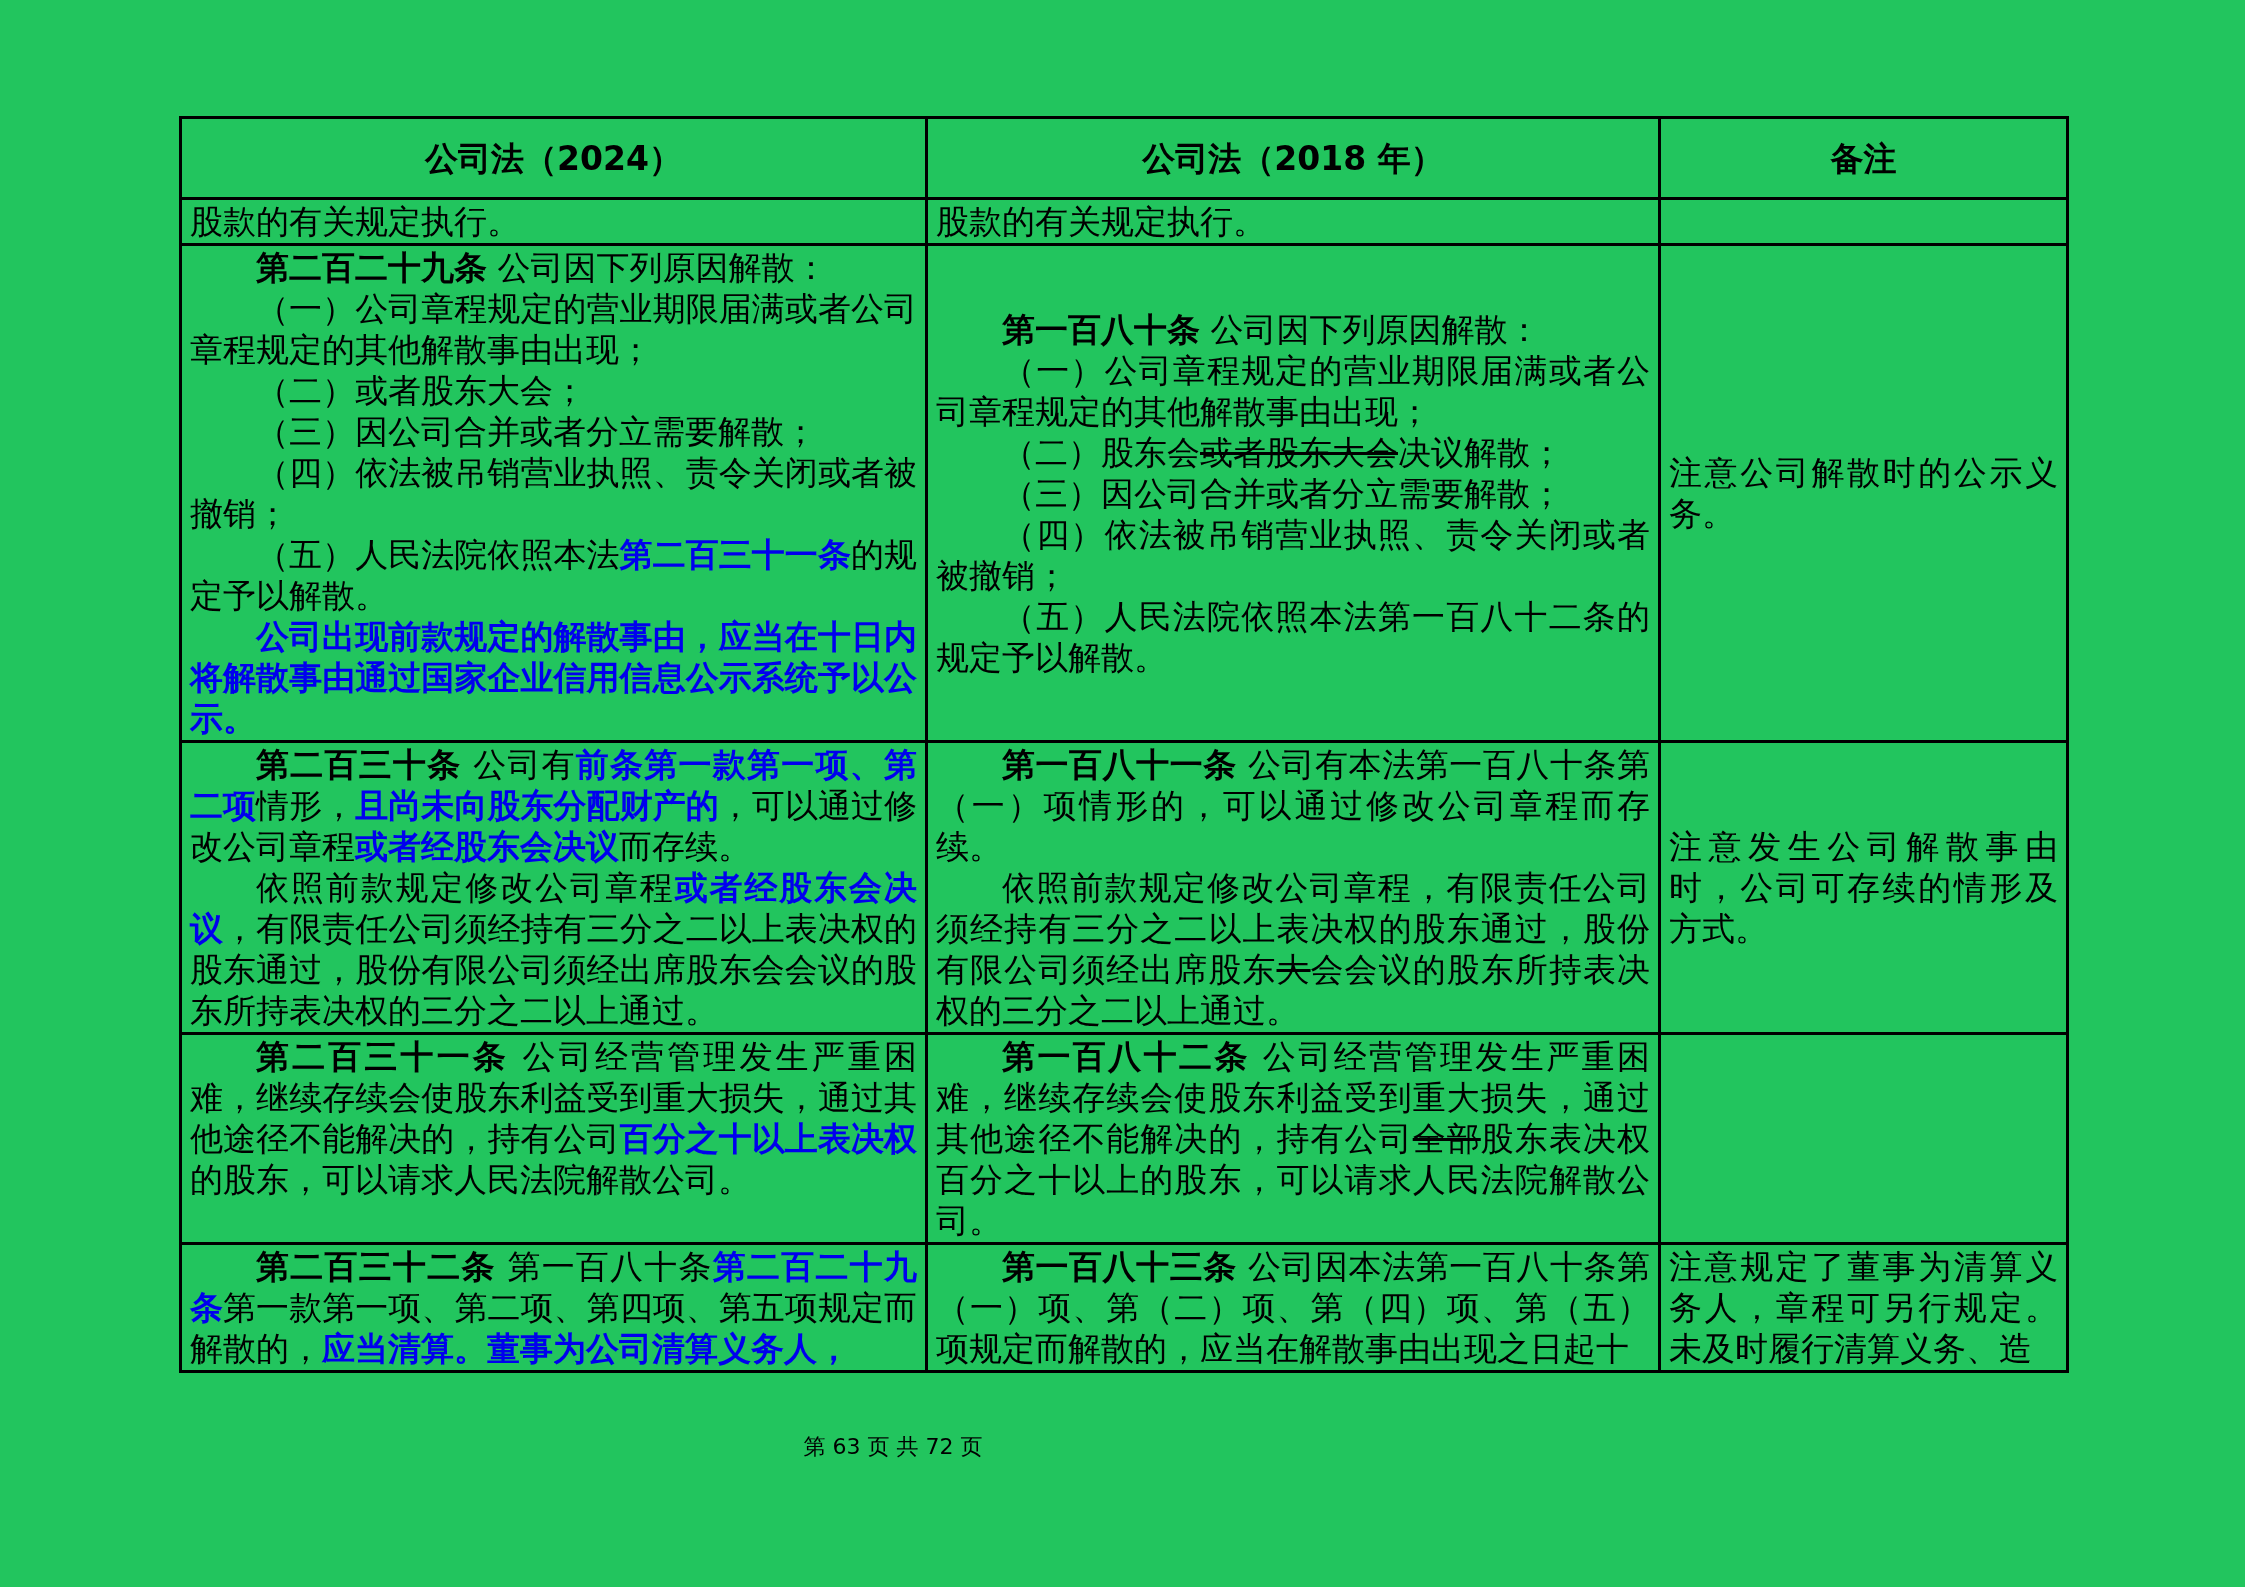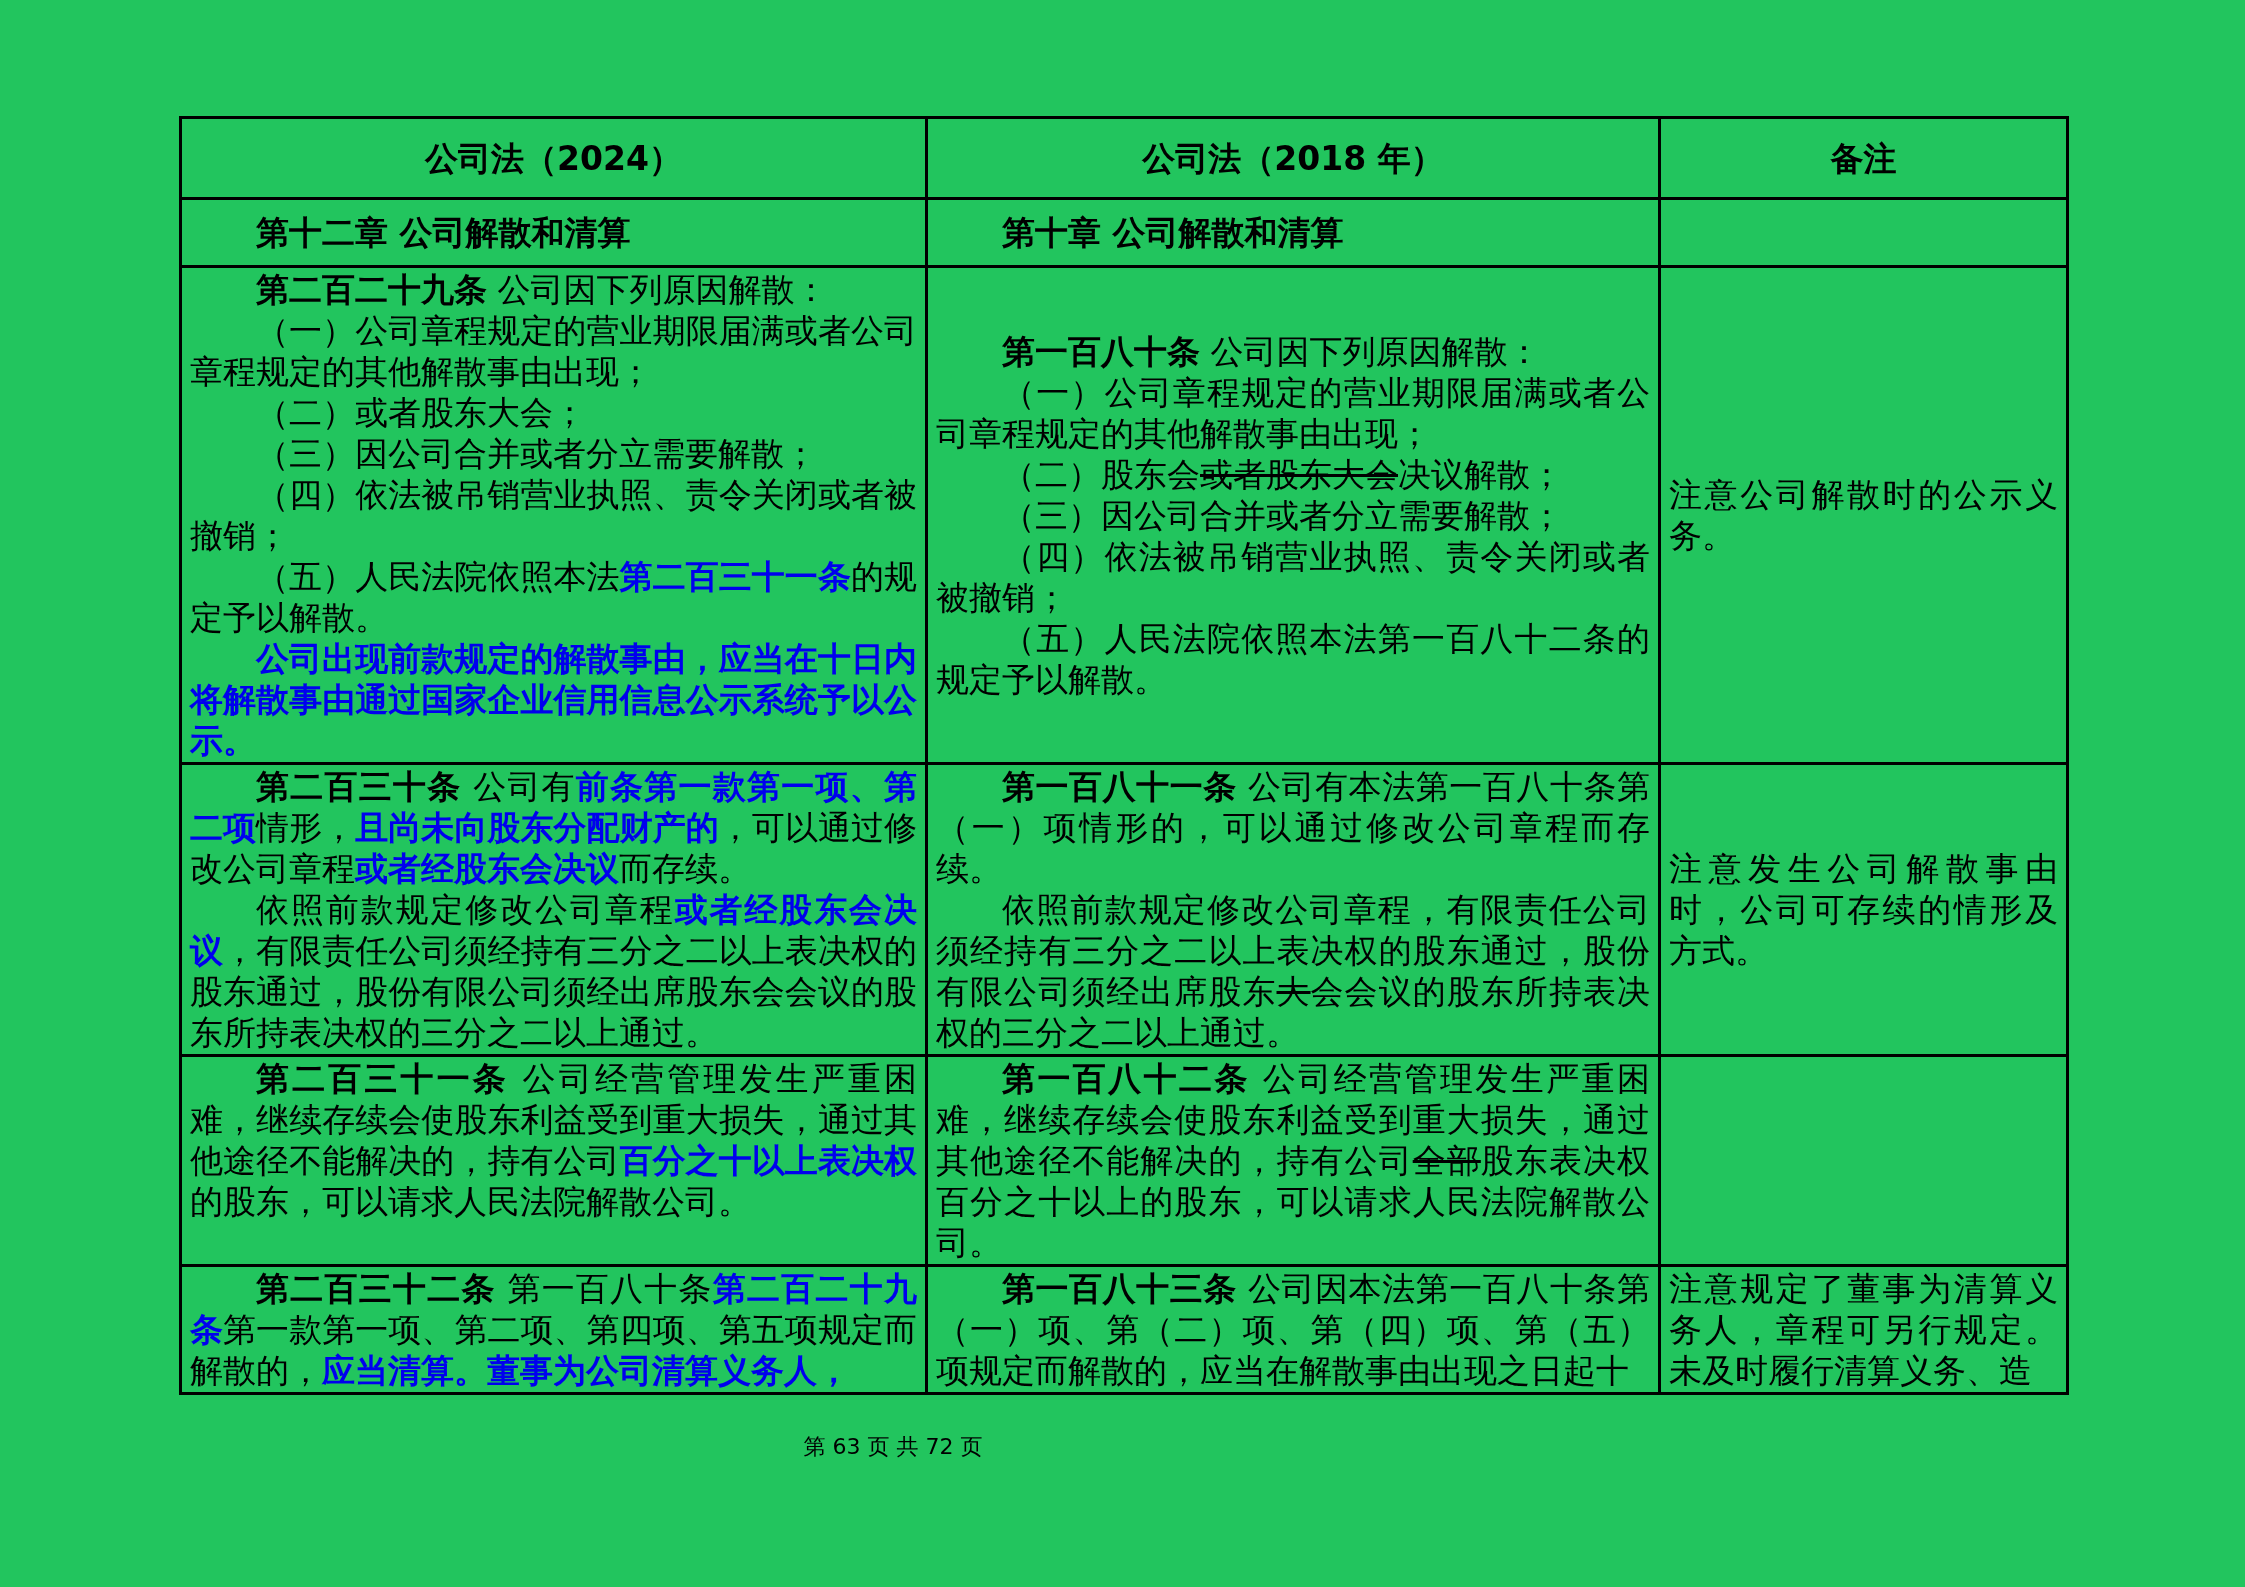--- a/index.html
+++ b/index.html
@@ -62,26 +62,26 @@
       <col style="width:408px">
     </colgroup>
     <thead>
       <tr>
         <th>公司法（2024）</th>
         <th>公司法（2018 年）</th>
         <th>备注</th>
       </tr>
     </thead>
     <tbody id="table-body">
-        <tr style="height: 68px;">
-          <td style="vertical-align: middle;">
-            <p class="para indent"><span class="run-bold">第十二章 公司解散和清算</span></p>
+        <tr style="height: 41px;">
+          <td style="vertical-align: top;">
+            <p class="para"><span class="run-plain">股款的有关规定执行。</span></p>
           </td>
-          <td style="vertical-align: middle;">
-            <p class="para indent"><span class="run-bold">第十章 公司解散和清算</span></p>
+          <td style="vertical-align: top;">
+            <p class="para"><span class="run-plain">股款的有关规定执行。</span></p>
           </td>
           <td style="vertical-align: top;"></td>
         </tr>
         <tr style="height: 492px;">
           <td style="vertical-align: top;">
             <p class="para indent"><span class="run-bold">第二百二十九条</span><span class="run-plain"> 公司因下列原因解散：</span></p>
             <p class="para indent"><span class="run-plain">（一）公司章程规定的营业期限届满或者公司章程规定的其他解散事由出现；</span></p>
             <p class="para indent"><span class="run-plain">（二）或者股东大会；</span></p>
             <p class="para indent"><span class="run-plain">（三）因公司合并或者分立需要解散；</span></p>
             <p class="para indent"><span class="run-plain">（四）依法被吊销营业执照、责令关闭或者被撤销；</span></p>

